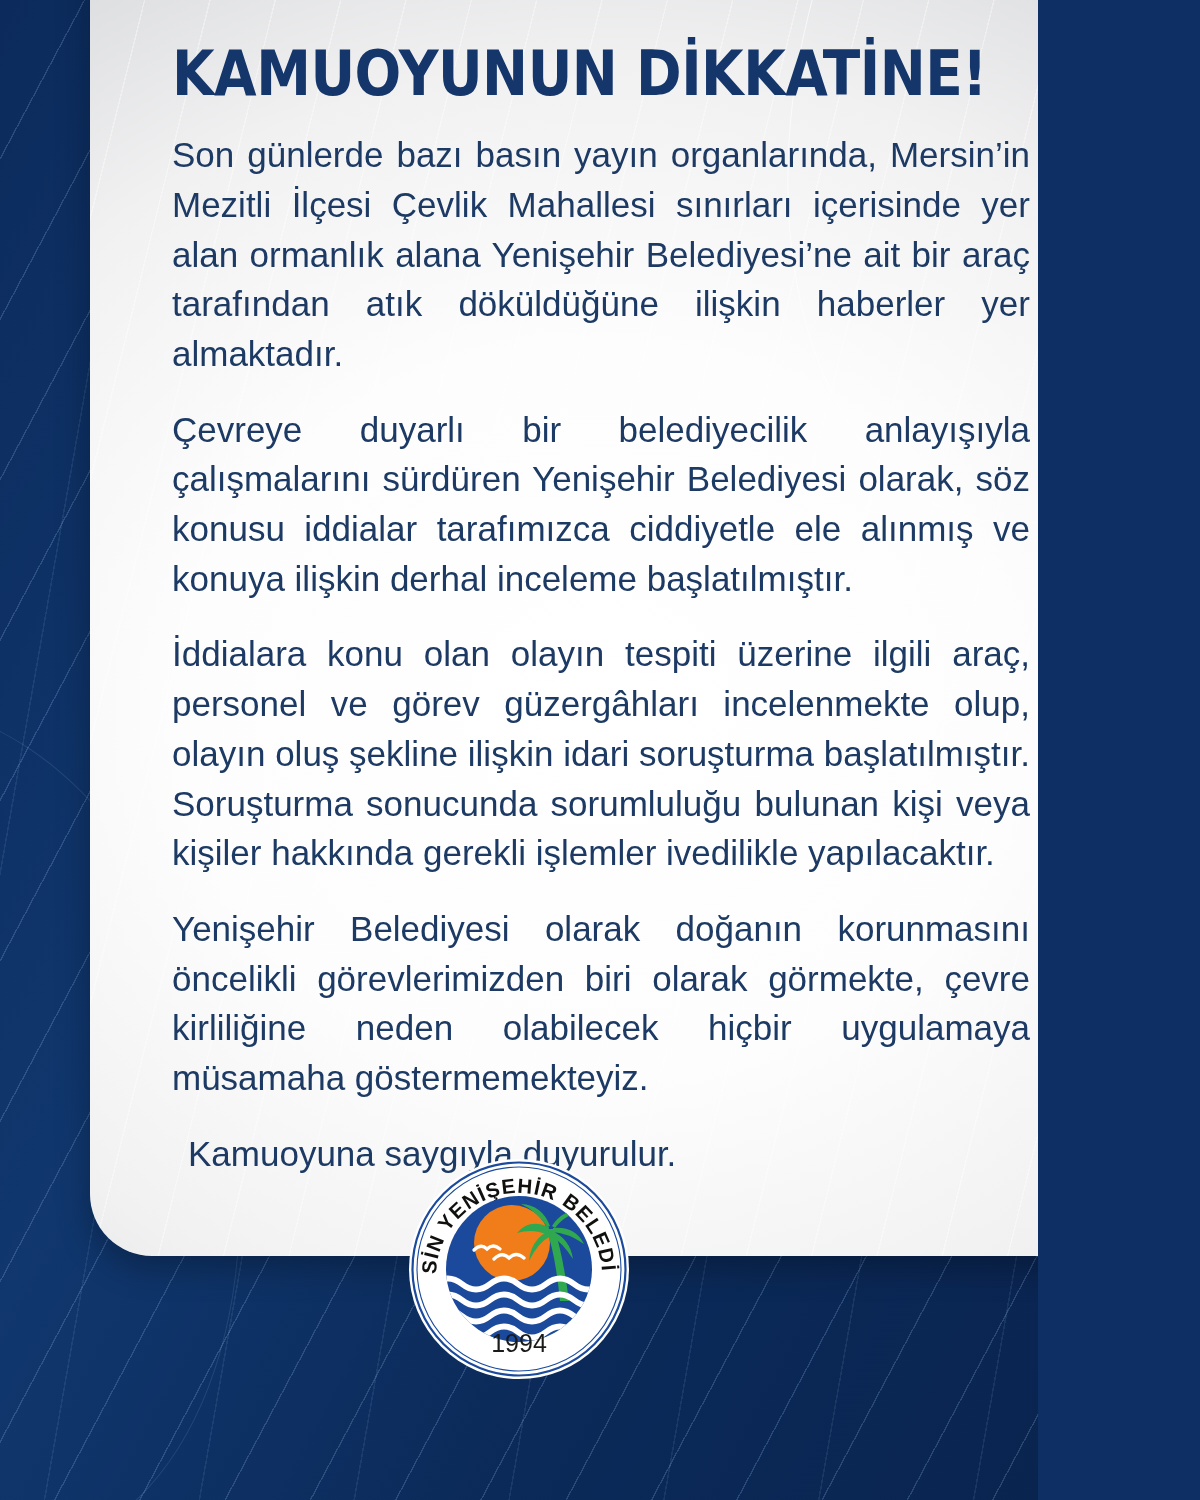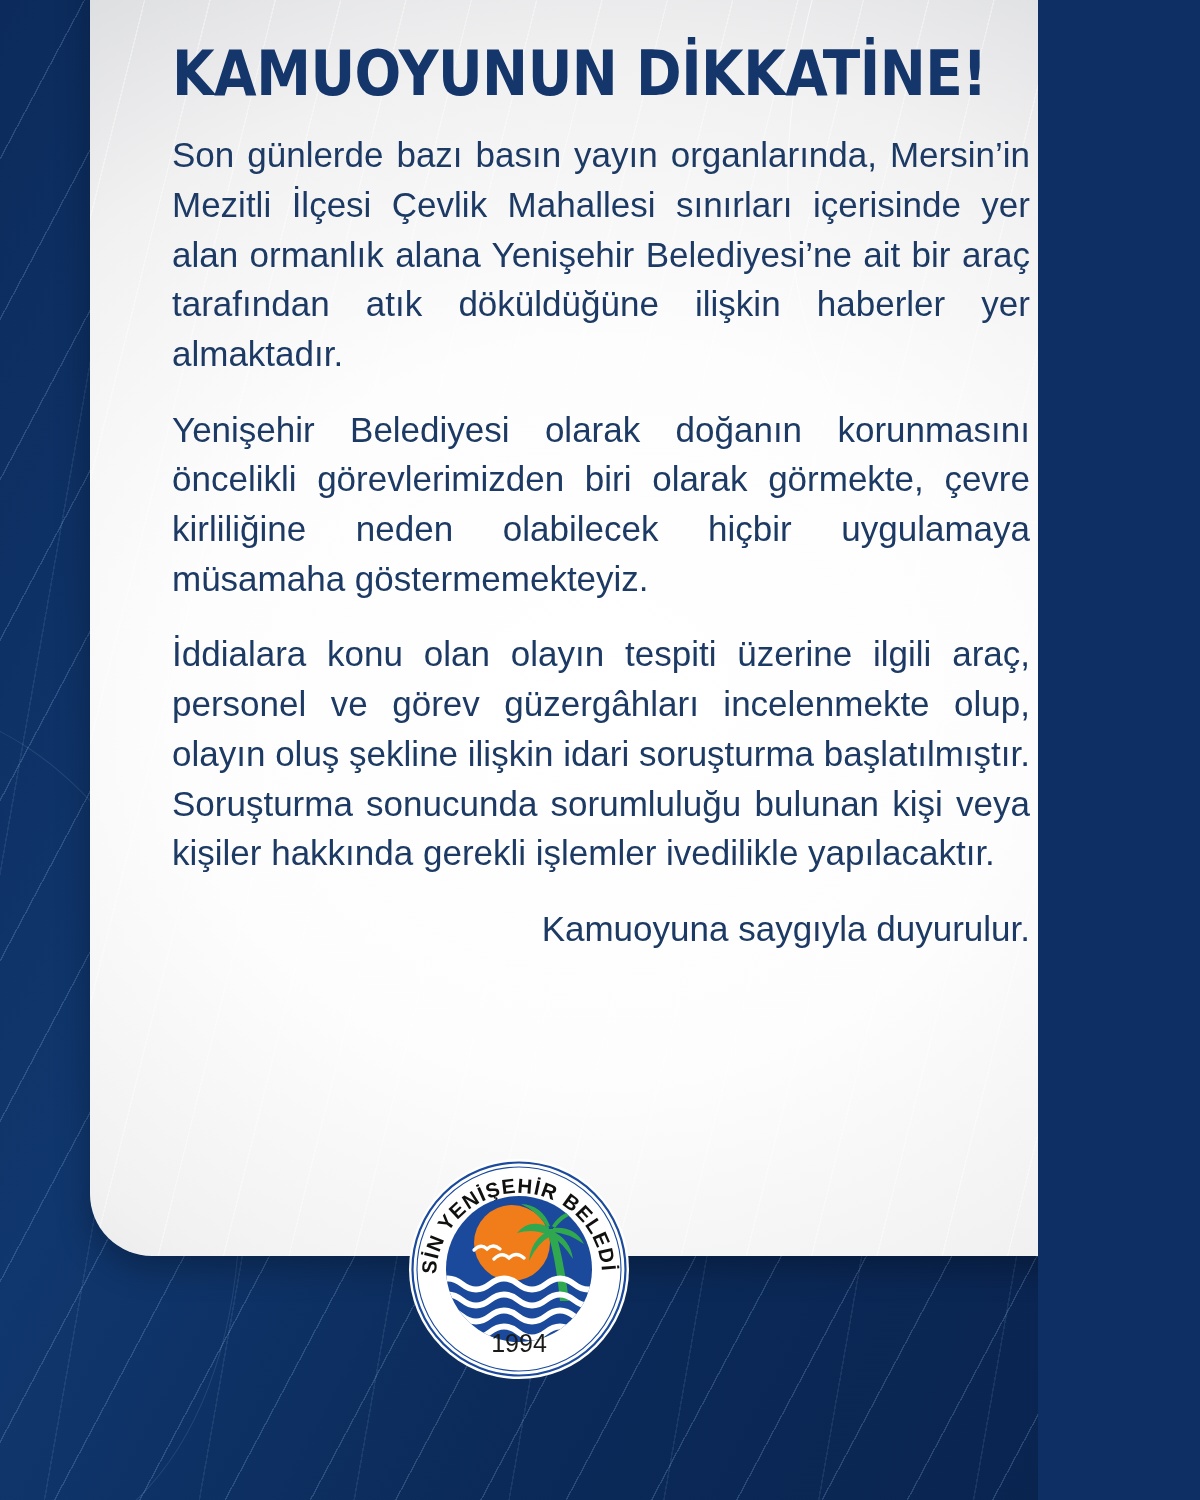--- a/index.html
+++ b/index.html
@@ -118,21 +118,21 @@
     margin: 0 0 26px 0;
     color: #1c3a64;
     font-size: 35px;
     line-height: 1.42;
     text-align: justify;
     text-justify: inter-word;
     hyphens: manual;
     font-weight: 400;
   }
   .para:last-child { margin-bottom: 0; }
-  .para.left { text-align: right; }
+  .para.left { text-align: left; margin-left: 16px; }
 
   
   #logo-wrap {
     position: absolute;
     left: 0; right: 0;
     top: 1158px;
     display: flex;
     justify-content: center;
     align-items: center;
   }
@@ -155,22 +155,23 @@
 
   <div id="card">
     <div id="card-lines"></div>
     <div id="card-swoosh"></div>
 
     <div id="card-inner">
       <h1 id="title">KAMUOYUNUN DİKKATİNE!</h1>
 
       <div id="body-copy">
         <p class="para">Son günlerde bazı basın yayın organlarında, Mersin’in Mezitli İlçesi Çevlik Mahallesi sınırları içerisinde yer alan ormanlık alana Yenişehir Belediyesi’ne ait bir araç tarafından atık döküldüğüne ilişkin haberler yer almaktadır.</p>
+        <p class="para">Çevreye duyarlı bir belediyecilik anlayışıyla çalışmalarını sürdüren Yenişehir Belediyesi olarak, söz konusu iddialar tarafımızca ciddiyetle ele alınmış ve konuya ilişkin derhal inceleme başlatılmıştır.</p>
+        <p class="para">İddialara konu olan olayın tespiti üzerine ilgili araç, personel ve görev güzergâhları incelenmekte olup, olayın oluş şekline ilişkin idari soruşturma başlatılmıştır. Soruşturma sonucunda sorumluluğu bulunan kişi veya kişiler hakkında gerekli işlemler ivedilikle yapılacaktır.</p>
         <p class="para">Yenişehir Belediyesi olarak doğanın korunmasını öncelikli görevlerimizden biri olarak görmekte, çevre kirliliğine neden olabilecek hiçbir uygulamaya müsamaha göstermemekteyiz.</p>
-        <p class="para">İddialara konu olan olayın tespiti üzerine ilgili araç, personel ve görev güzergâhları incelenmekte olup, olayın oluş şekline ilişkin idari soruşturma başlatılmıştır. Soruşturma sonucunda sorumluluğu bulunan kişi veya kişiler hakkında gerekli işlemler ivedilikle yapılacaktır.</p>
         <p class="para left">Kamuoyuna saygıyla duyurulur.</p>
       </div>
     </div>
   </div>
 
   <div id="logo-wrap">
     <div id="logo">
       <svg viewBox="0 0 222 222" width="222" height="222">
         <defs>
           <path id="ringpath" d="M 28,118 A 83,83 0 0 1 194,118" fill="none"></path>

